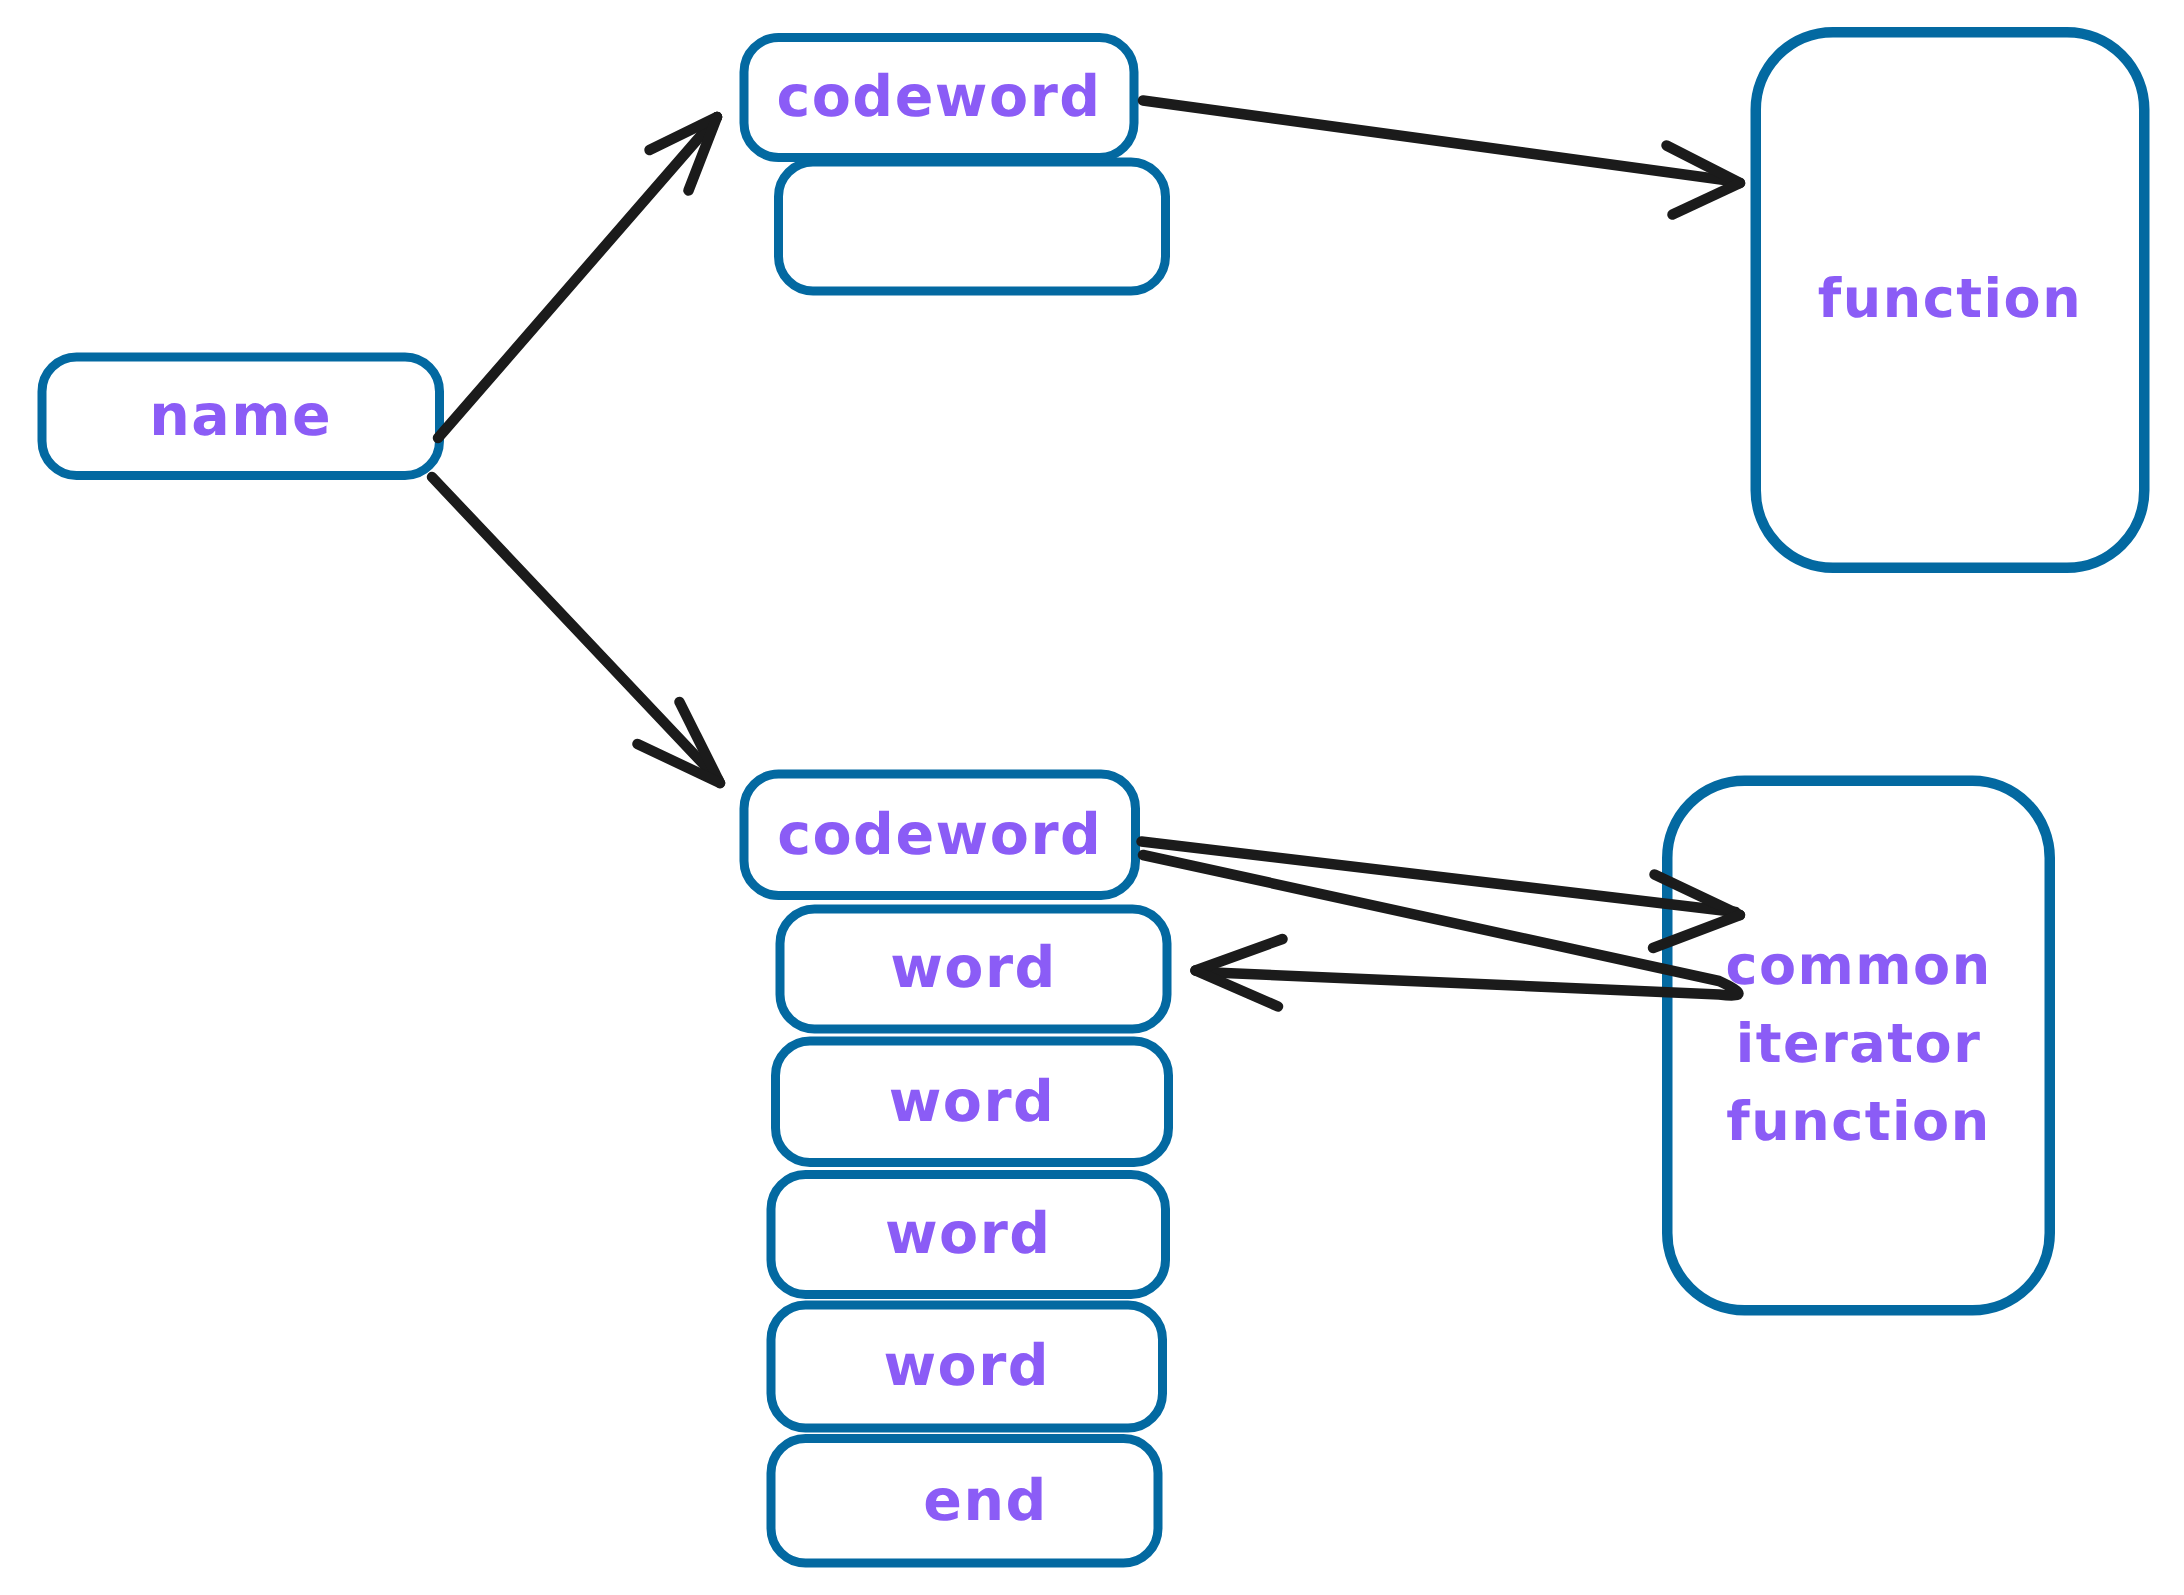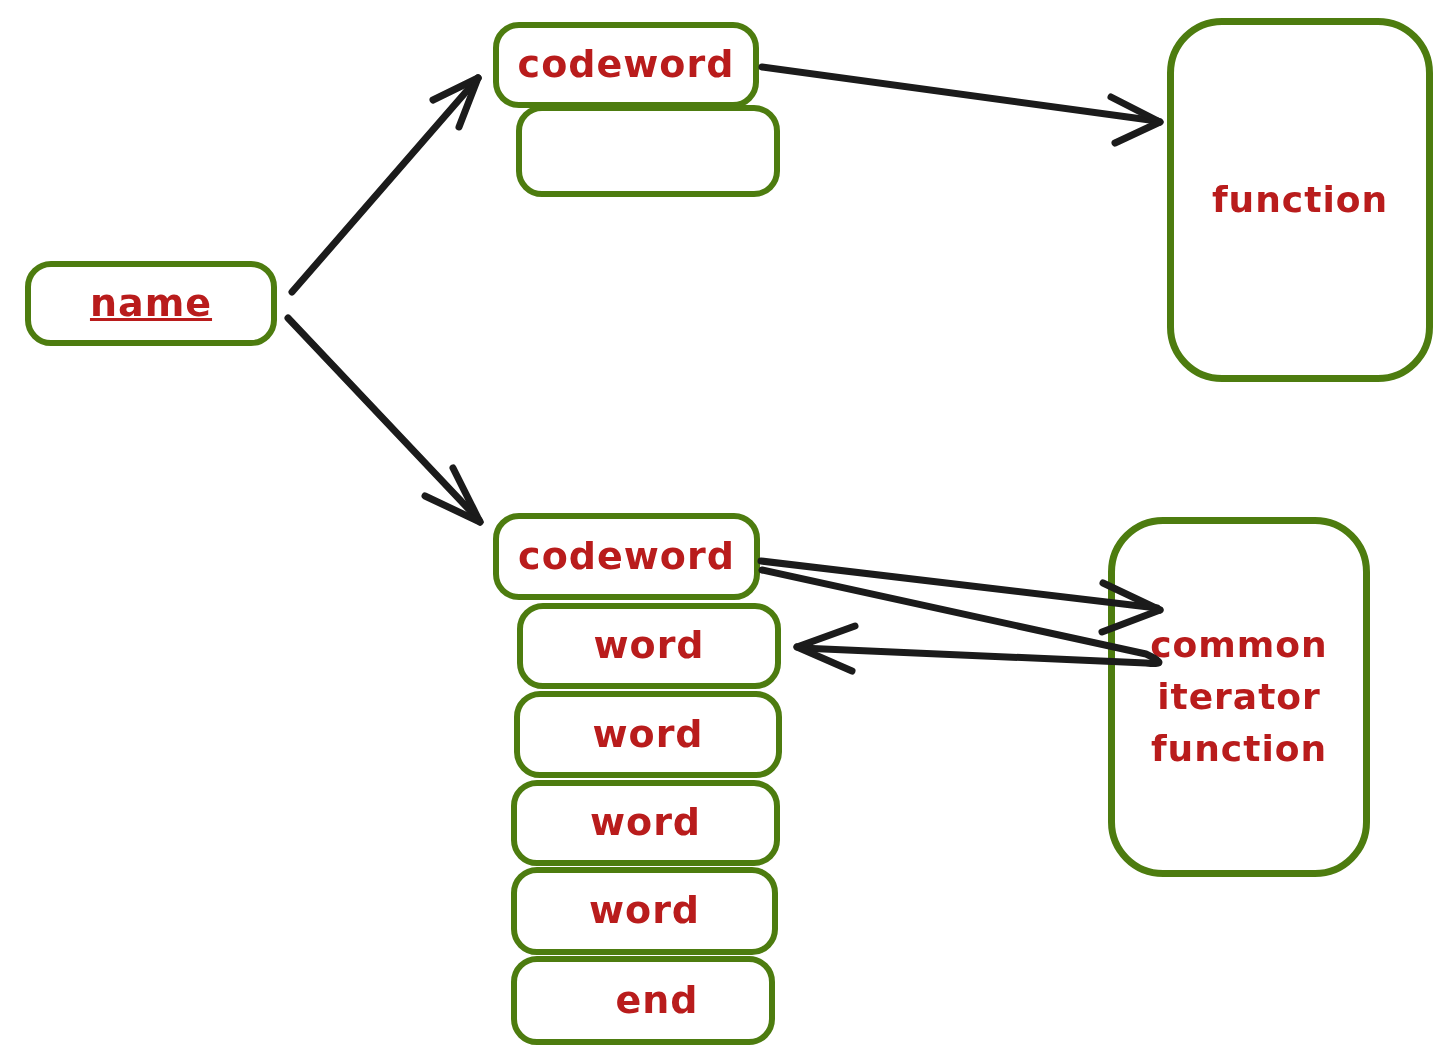--- a/index.html
+++ b/index.html
@@ -12,44 +12,44 @@
     width: 1456px;
     height: 1063px;
     background: #ffffff;
     overflow: hidden;
     font-family: "DejaVu Sans", "Liberation Sans", sans-serif;
   }
   .node {
     position: absolute;
     box-sizing: border-box;
     background: #ffffff;
-    border: 6px solid #4d7c0f;
+    border: 6px solid #0369a1;
     border-radius: 26px;
     display: flex;
     align-items: center;
     justify-content: center;
-    color: #b91c1c;
+    color: #8b5cf6;
     font-size: 38px;
     font-weight: 600;
     letter-spacing: 1px;
     z-index: 2;
   }
   .node .node-label {
     white-space: pre-line;
     text-align: center;
     line-height: 1.45;
   }
   .node.big {
     border-radius: 55px;
     border-width: 7px;
     font-size: 36px;
     align-items: center;
   }
   
-  .n-name      { left: 25px;   top: 261px; width: 252px; height: 85px; text-decoration: underline; }
+  .n-name      { left: 25px;   top: 235px; width: 271px; height: 85px; }
   .n-cw-top    { left: 493px;  top: 22px;  width: 266px; height: 86px; }
   .n-empty     { left: 516px;  top: 105px; width: 264px; height: 92px; z-index: 1; }
   .n-function  { left: 1167px; top: 18px;  width: 266px; height: 364px; }
   .n-cw-bottom { left: 493px;  top: 513px; width: 267px; height: 87px; }
   .n-word-1    { left: 517px;  top: 603px; width: 264px; height: 86px; }
   .n-word-2    { left: 514px;  top: 691px; width: 268px; height: 87px; }
   .n-word-3    { left: 511px;  top: 780px; width: 269px; height: 86px; }
   .n-word-4    { left: 511px;  top: 867px; width: 267px; height: 88px; }
   .n-end       { left: 511px;  top: 956px; width: 264px; height: 89px; padding-left: 28px; }
   .n-iterator  { left: 1108px; top: 517px; width: 262px; height: 360px; }

